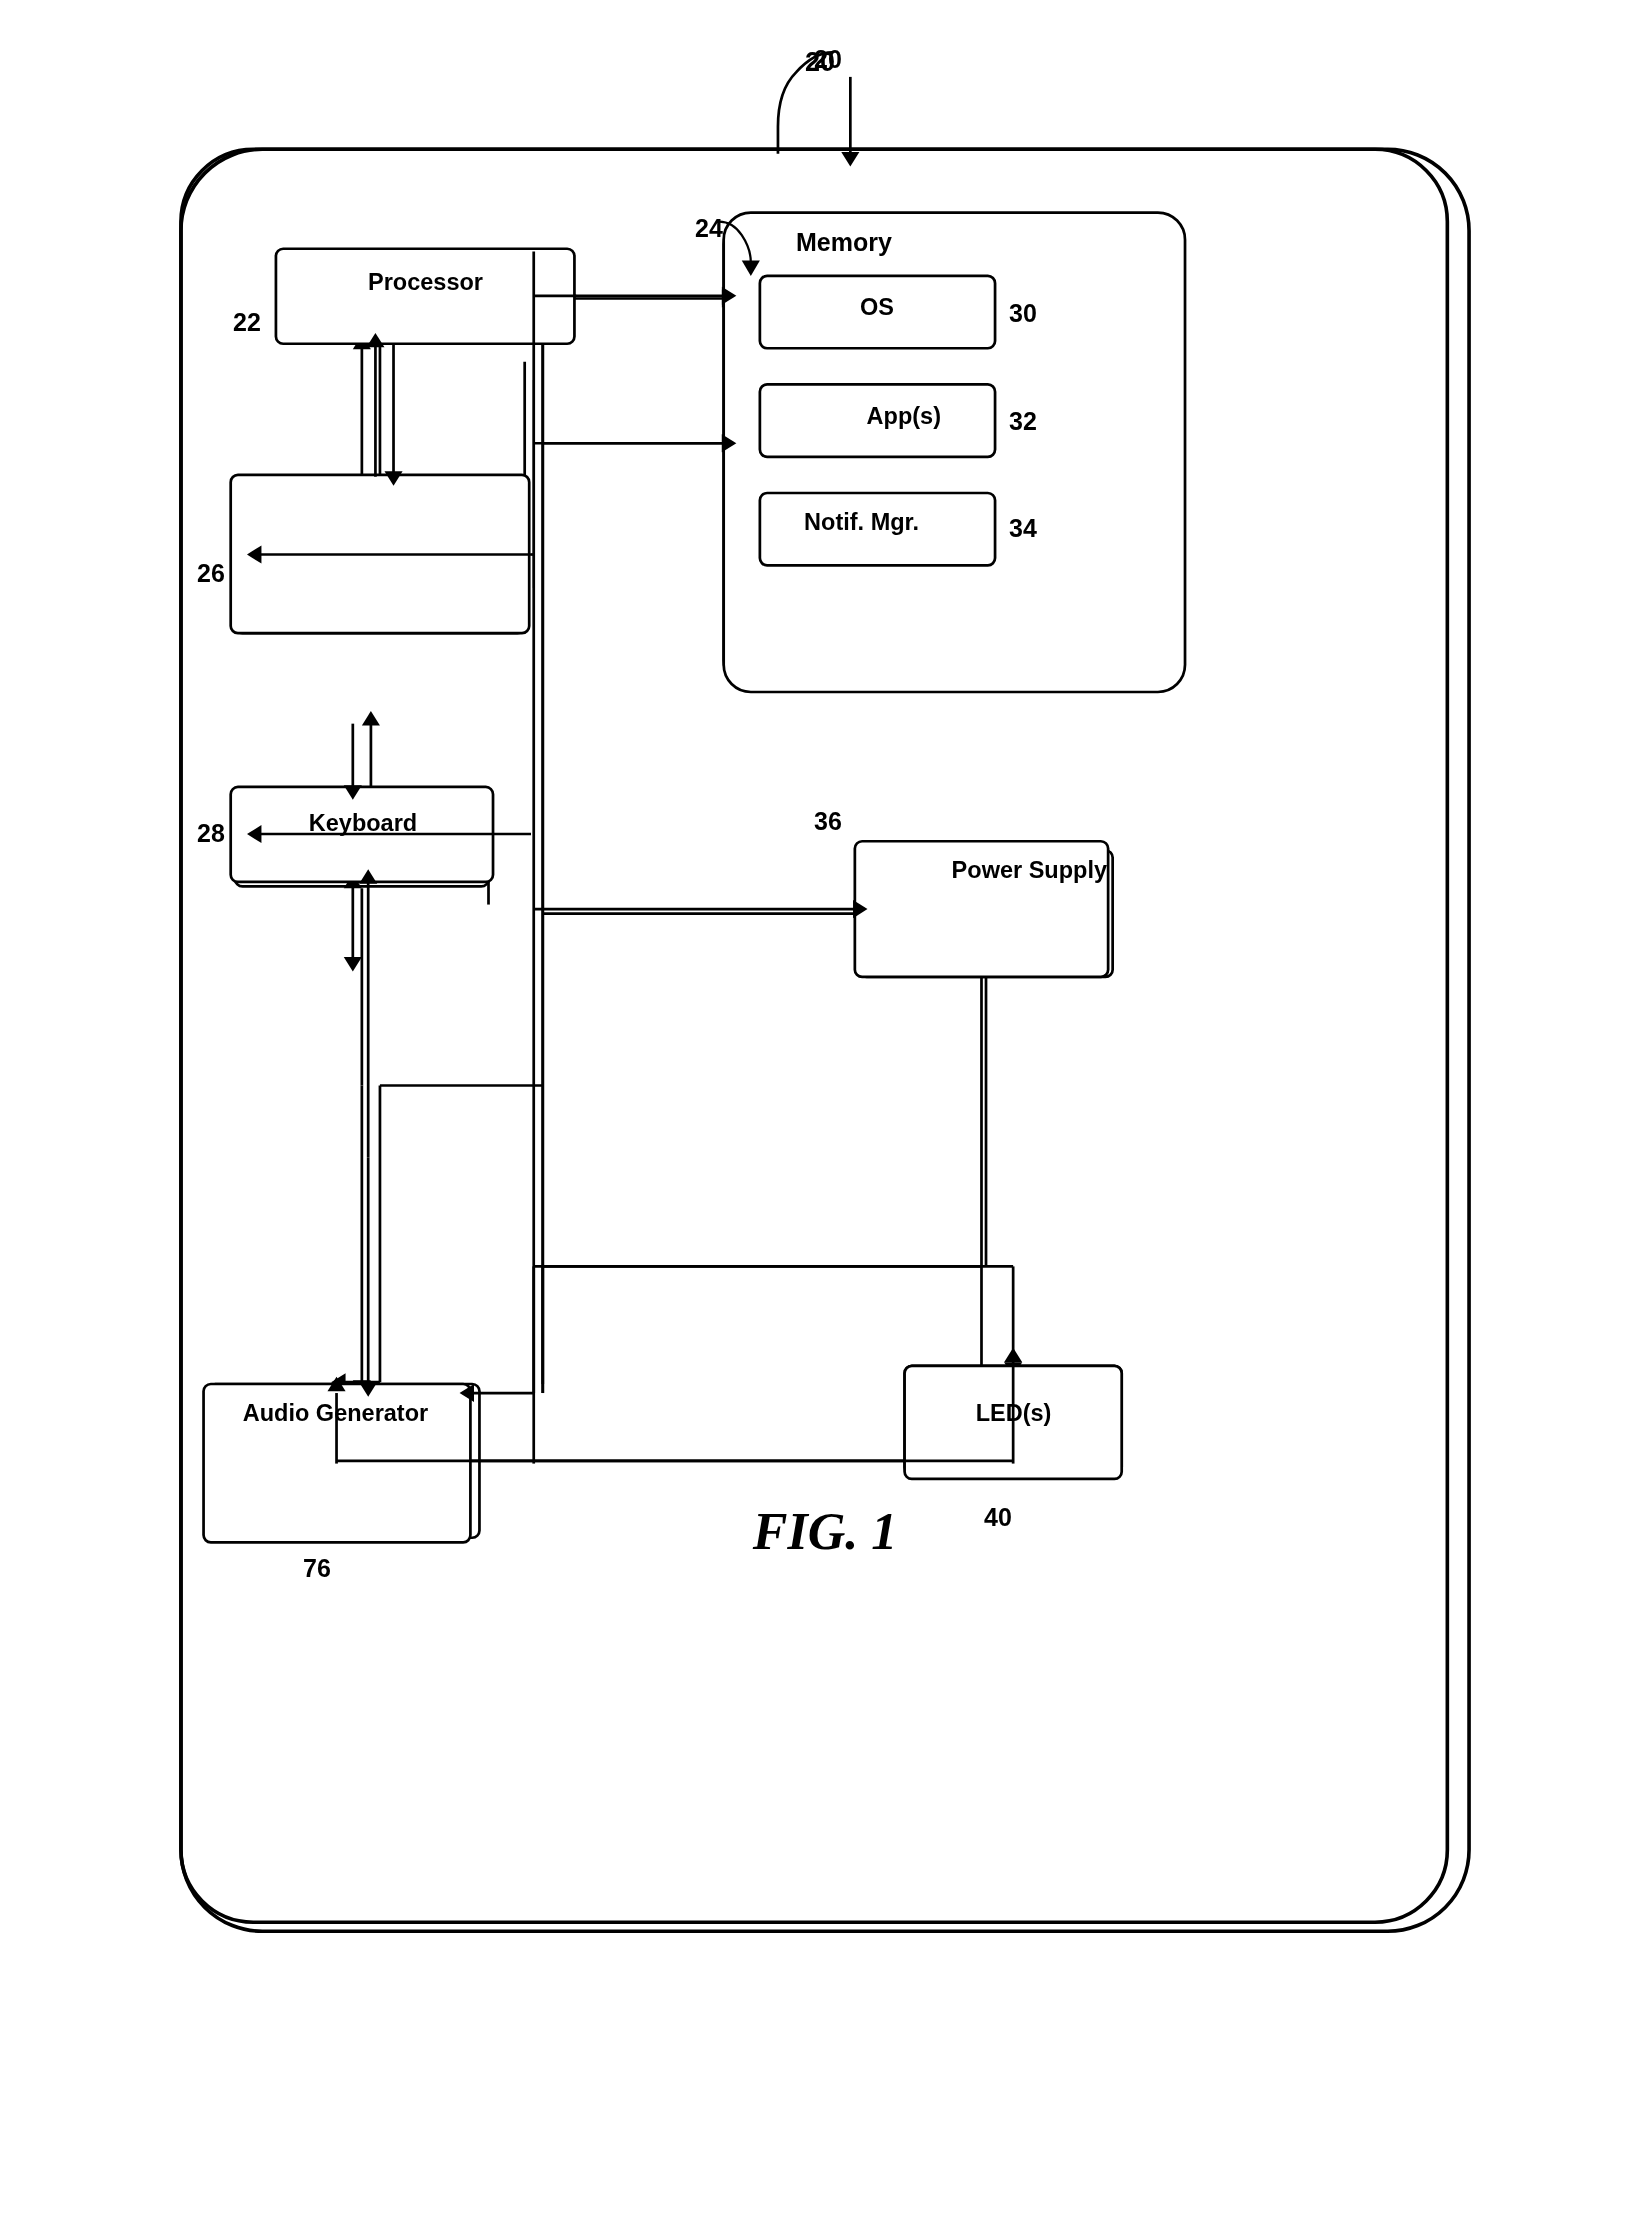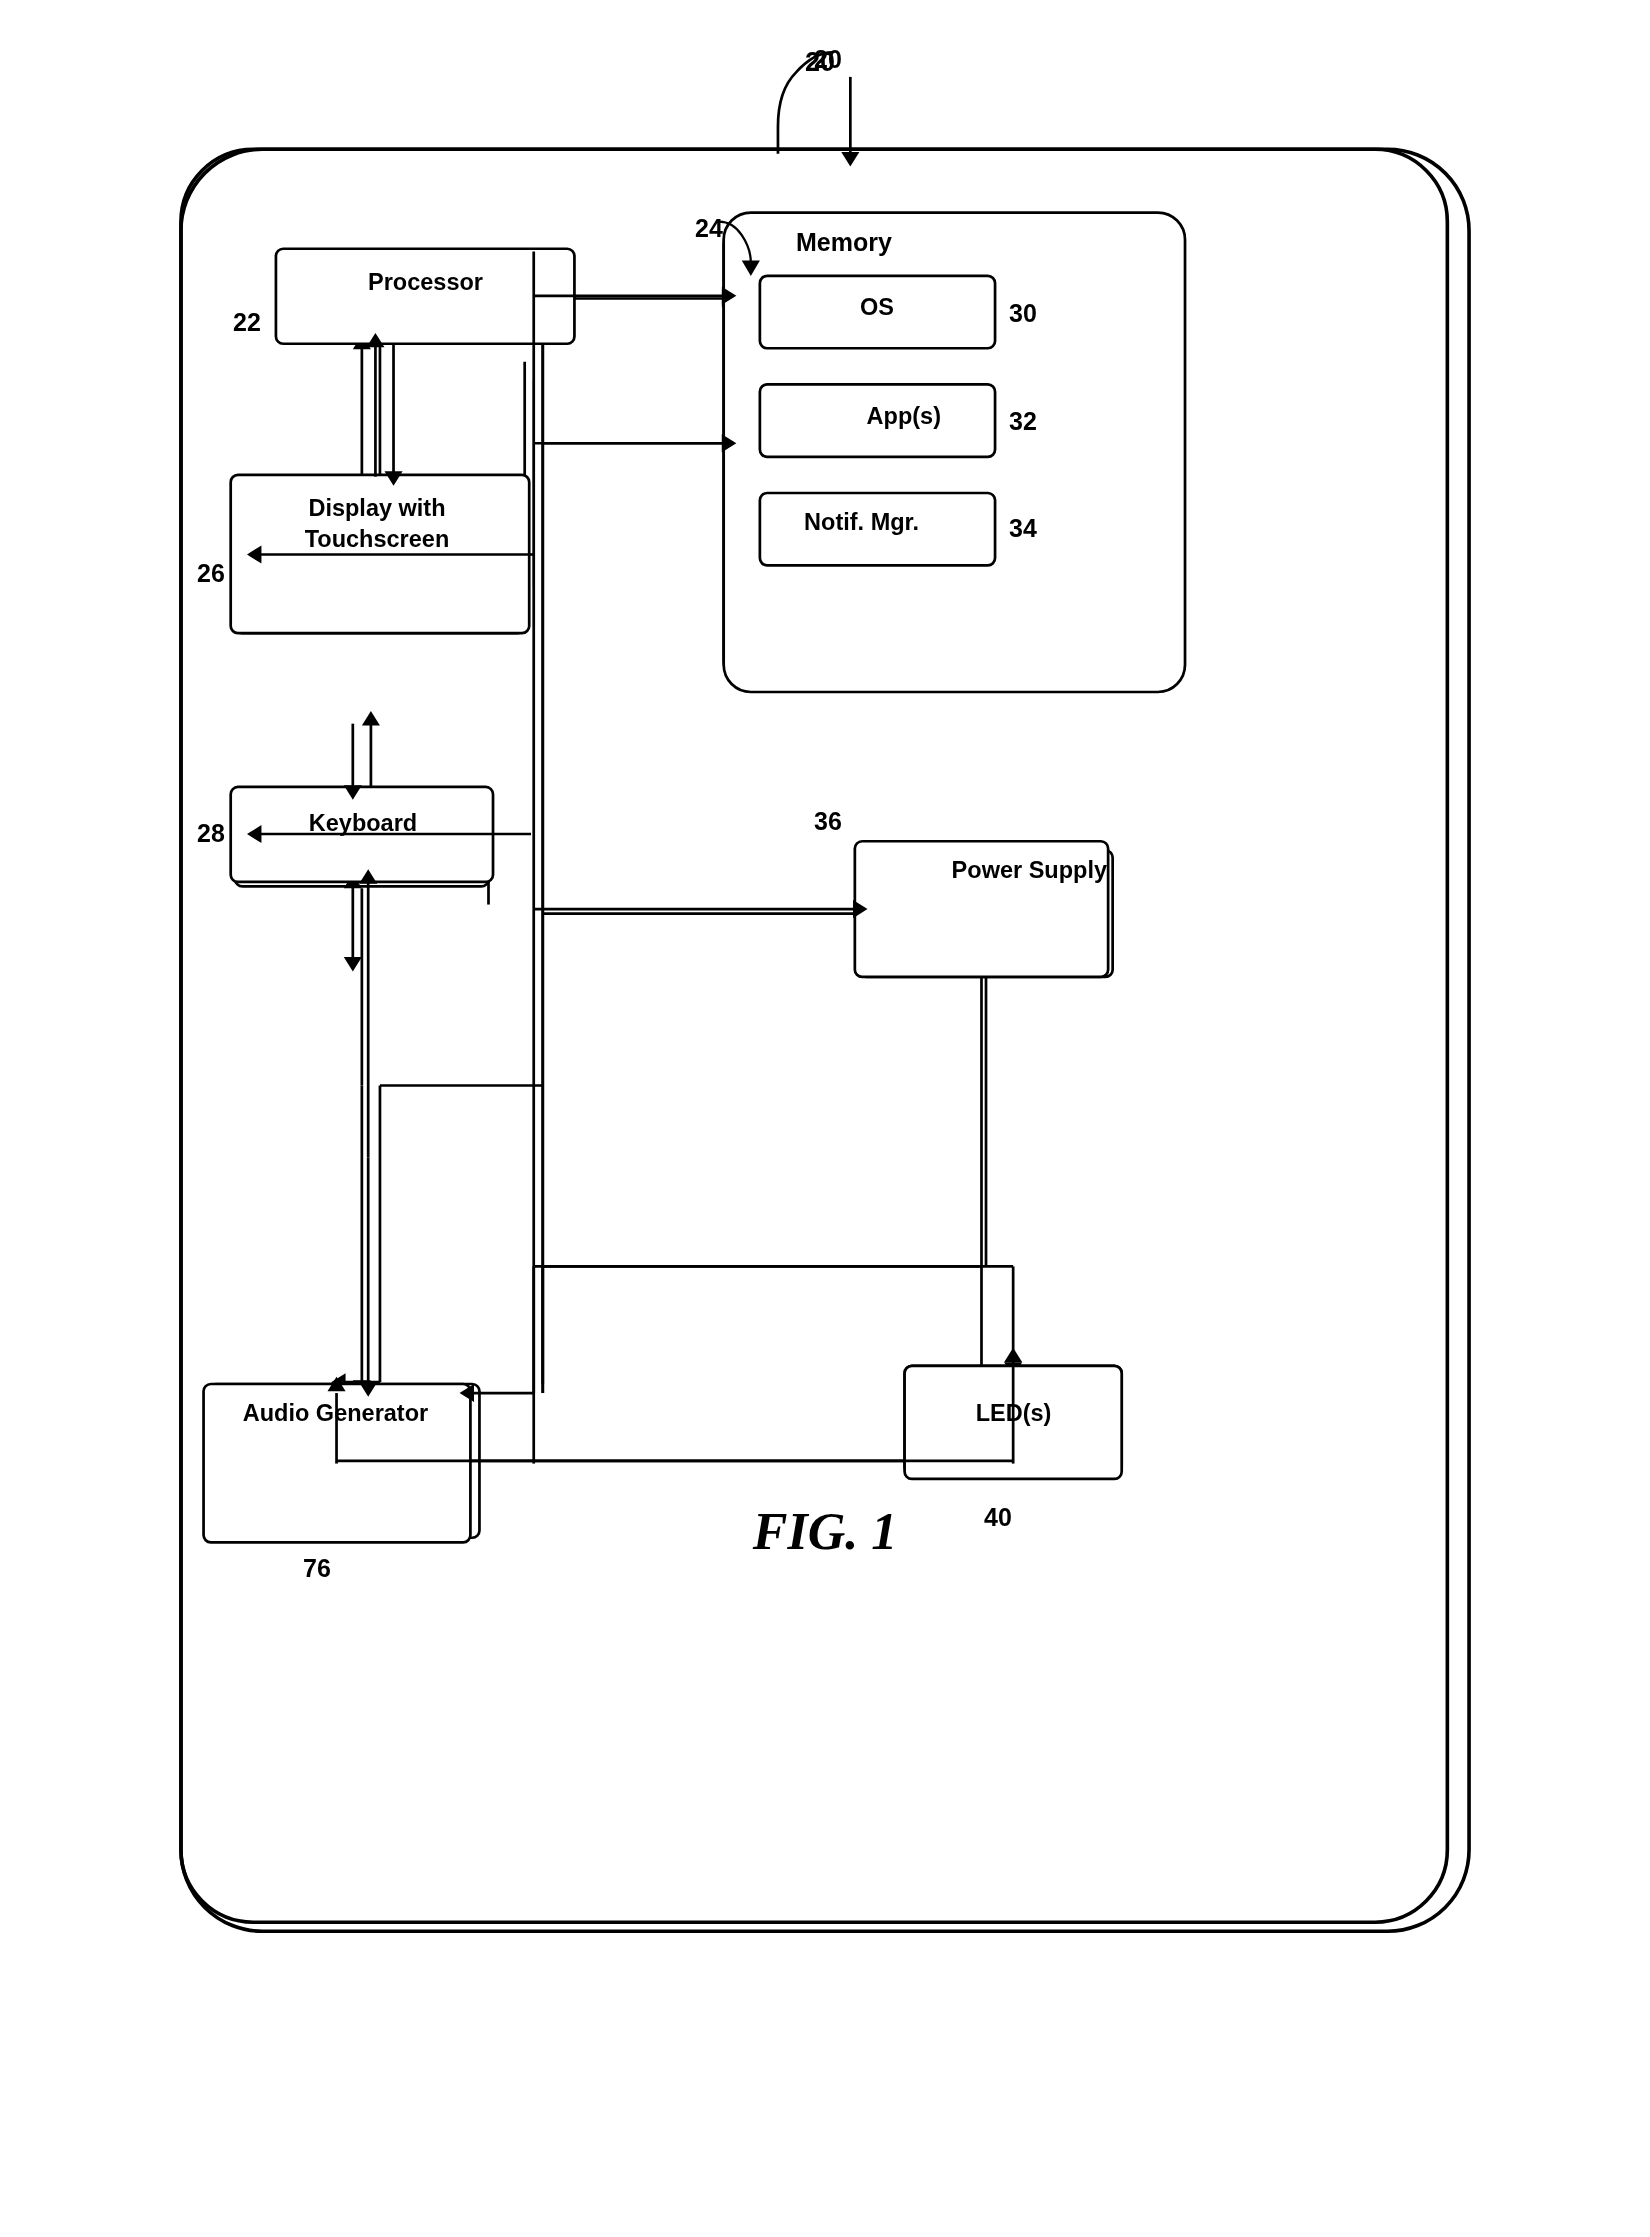--- a/index.html
+++ b/index.html
@@ -249,24 +249,20 @@
   </div>
 
   <div style="position:absolute; top:509px; left:780px; font-size:23.5px; font-weight:bold; font-family:Arial; text-align:center; width:163px;">
     <span>Notif. Mgr.</span>
   </div>
 
   <div style="position:absolute; top:514px; left:1009px; font-size:25px; font-weight:bold; font-family:Arial;">
     <span>34</span>
   </div>
 
-  <div style="position:absolute; top:493px; left:246px; font-size:23.5px; font-weight:bold; font-family:Arial; text-align:center; width:262px; line-height:1.3;">
-    <span>Display with
-Touchscreen</span>
-  </div>
 
   <div style="position:absolute; top:559px; left:197px; font-size:25px; font-weight:bold; font-family:Arial;">
     <span>26</span>
   </div>
 
   <div style="position:absolute; top:810px; left:268px; font-size:23.5px; font-weight:bold; font-family:Arial; text-align:center; width:190px;">
     <span>Keyboard</span>
   </div>
 
   <div style="position:absolute; top:819px; left:197px; font-size:25px; font-weight:bold; font-family:Arial;">

